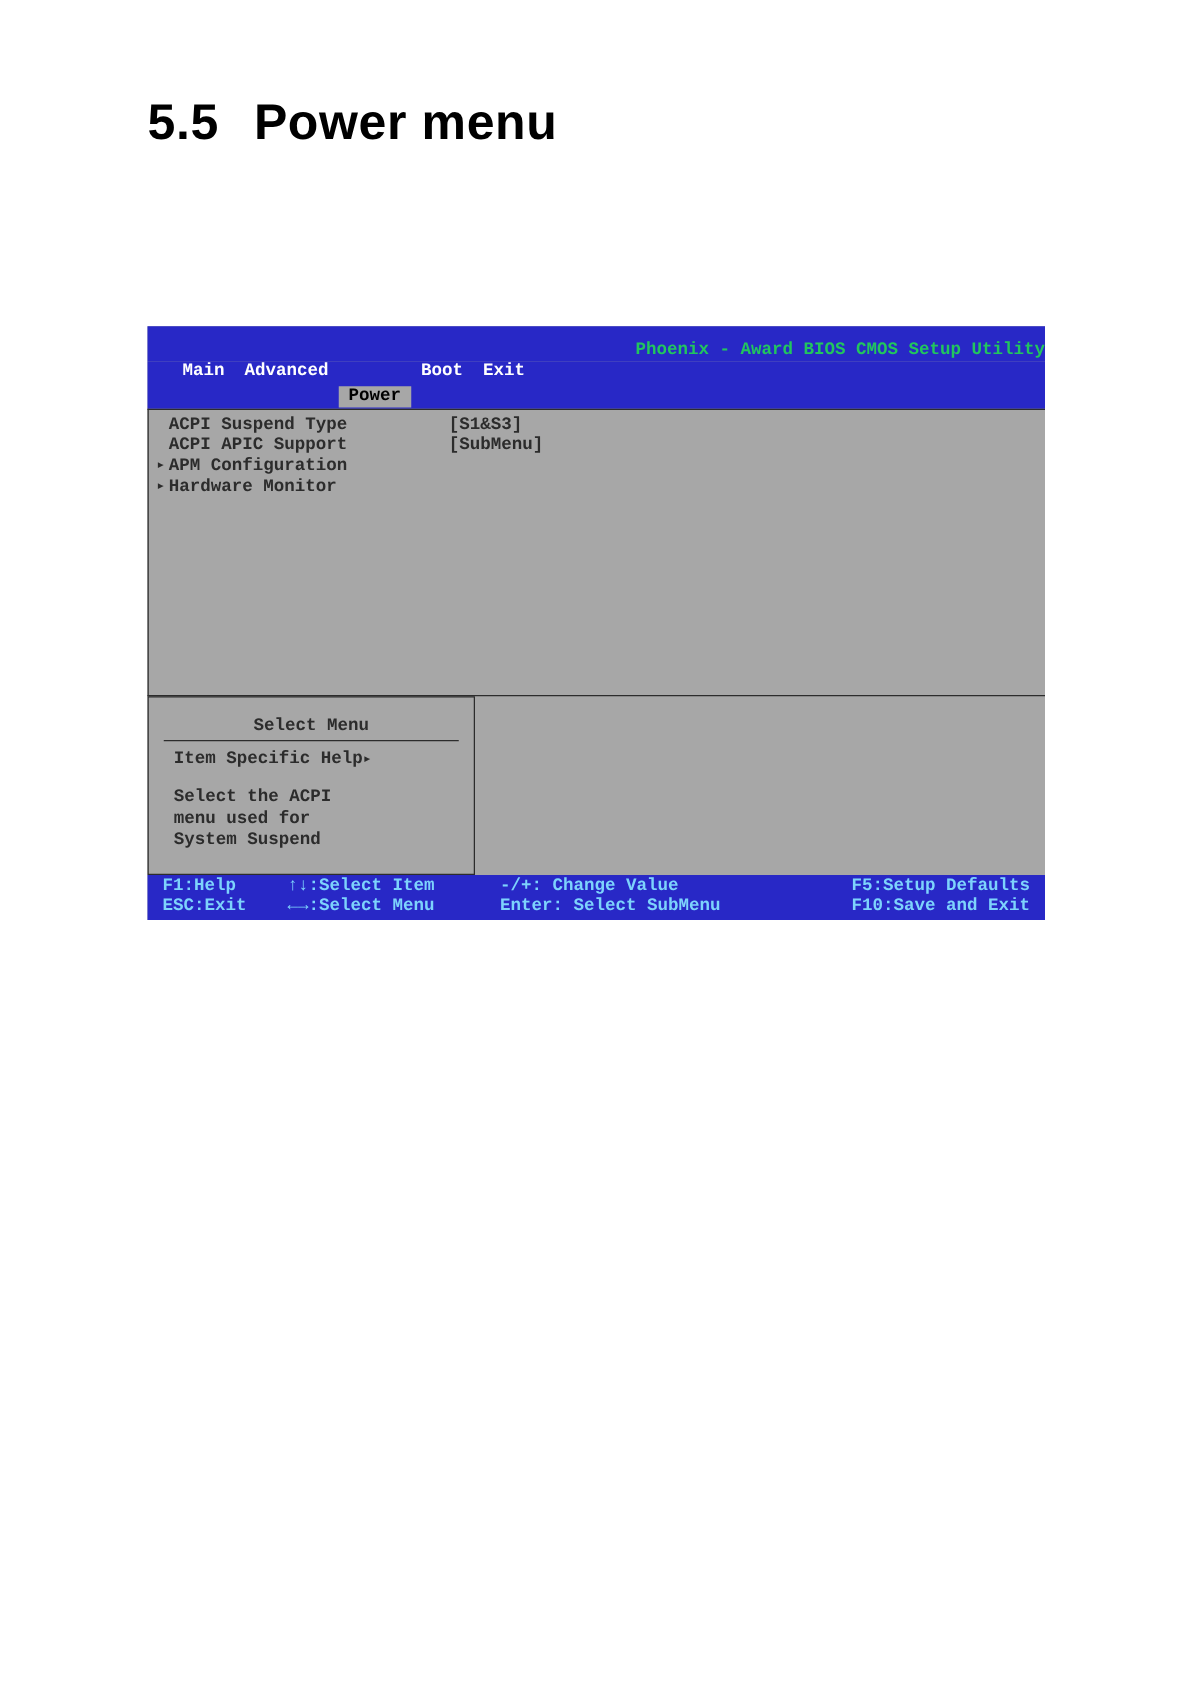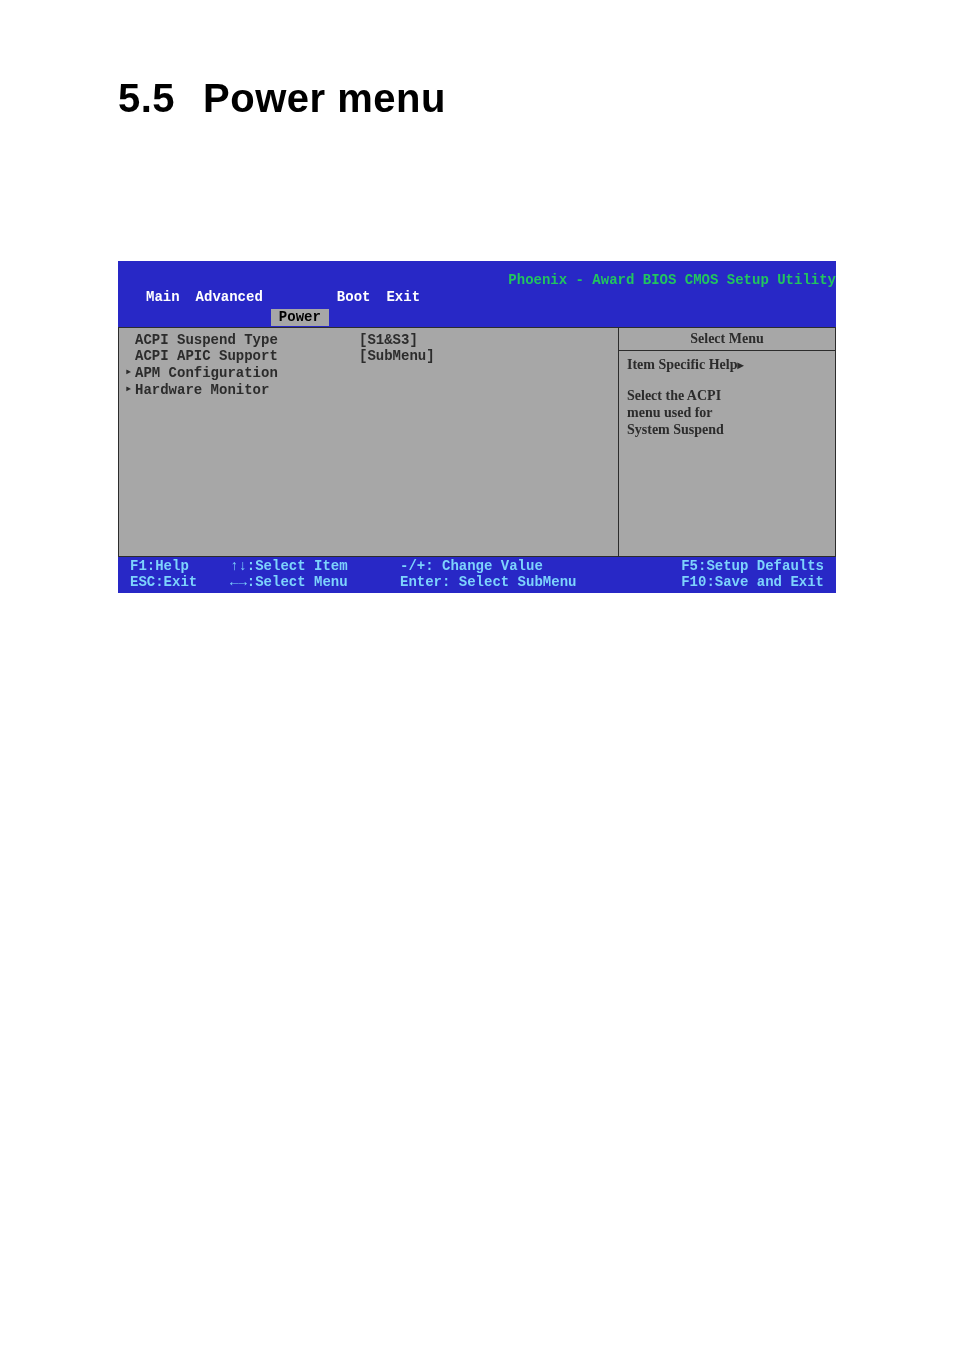--- a/index.html
+++ b/index.html
@@ -47,20 +47,21 @@
   .menu-bar span { padding: 0 8px; }
   .menu-bar .active {
     background: #a7a7a7;
     color: #000000;
     margin-top: 20px;
   }
 
   .bios-body {
     display: flex;
     border-top: 0;
+    flex-direction: column;
   }
 
   .left-pane {
     flex: 1;
     padding: 4px 16px 8px 16px;
     border: 1px solid #2c2c2c;
     border-right: none;
     min-height: 230px;
     position: relative;
   }
@@ -71,24 +72,23 @@
 
   .submenu::before {
     content: "\25B8";
     position: absolute;
     left: 6px;
     color: #2c2c2c;
     font-size: 12px;
   }
 
   .right-pane {
-    width: 218px;
+    width: 262px;
     border: 1px solid #2c2c2c;
-    padding: 0;
-    font-family: Liberation Serif, serif;
+    padding: 12px;
   }
   .rp-title {
     text-align: center;
     padding: 3px 0;
     border-bottom: 1px solid #2c2c2c;
   }
   .rp-body {
     padding: 6px 8px;
   }
   .rp-help-line { white-space: nowrap; }

